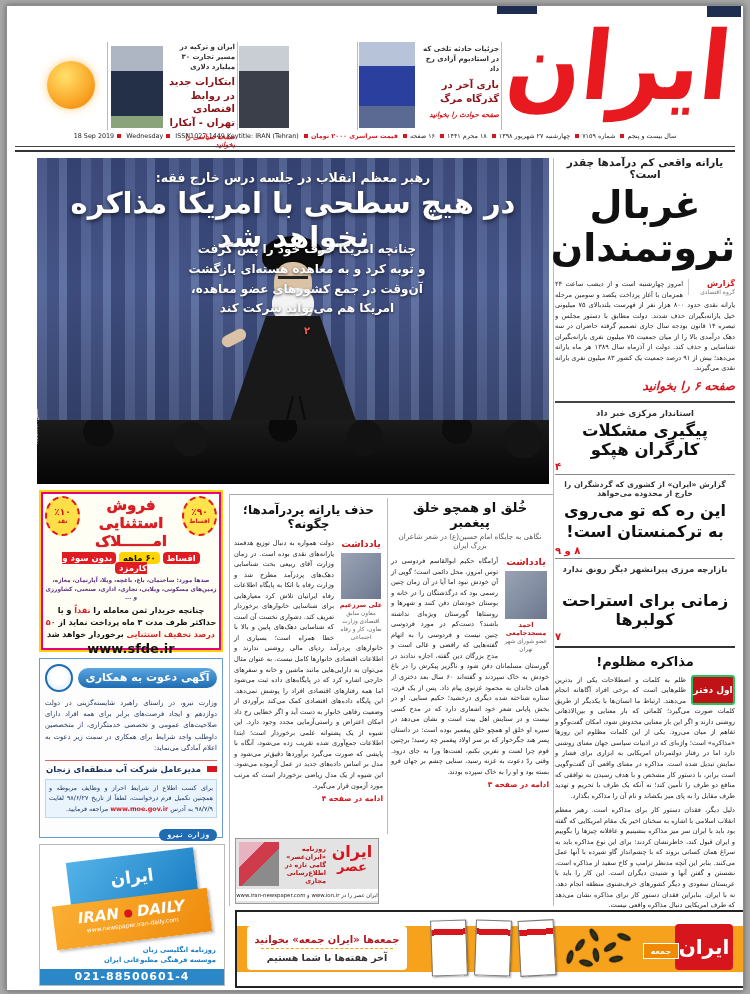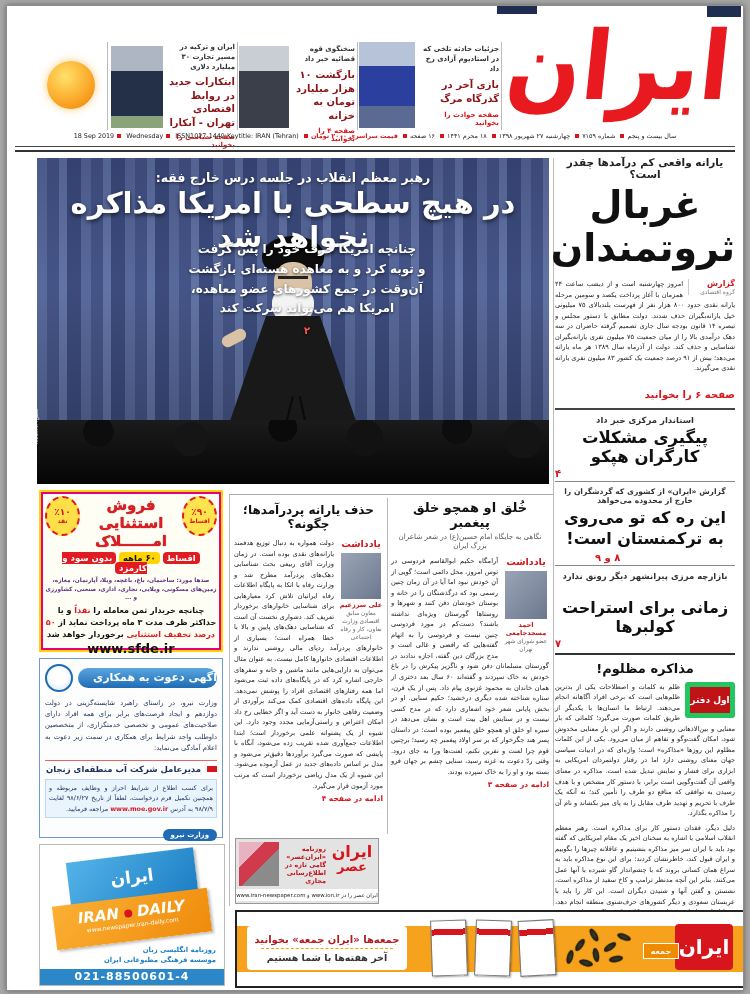--- a/index.html
+++ b/index.html
@@ -2,21 +2,21 @@
 <html lang="fa" dir="rtl"><head>
 <meta charset="utf-8">
 <style>
   html,body{margin:0;padding:0;background:#a8a8a8;font-family:"DejaVu Sans",sans-serif;}
   #page{position:relative;width:736px;height:984px;margin:5px auto;background:#fff;border:1px solid #8d8d8d;box-shadow:0 0 6px rgba(0,0,0,.4);overflow:hidden;direction:rtl;}
   .abs{position:absolute;}
   .vline{position:absolute;width:1px;background:#bbb;}
   .hline{position:absolute;height:1px;background:#999;}
   .kicker{font-size:7px;font-weight:bold;color:#333;line-height:1.45;}
   .boxhead{font-size:10px;font-weight:800;color:#8a1418;line-height:1.35;}
-  .redlabel{font-size:7px;font-weight:bold;color:#d6161c;}
+  .redlabel{font-size:7px;font-weight:bold;color:#d6161c;font-style:italic;}
   .pageref{font-size:10px;font-weight:bold;color:#d6161c;}
   .body-txt{font-size:6.6px;line-height:1.6;color:#222;text-align:justify;}
   .photo-ph{background:linear-gradient(135deg,#9aa4b5,#6d7890);}
   .sep-sq{display:inline-block;width:4px;height:4px;background:#d6161c;margin:0 3px;vertical-align:middle;}
   .curtain{background:repeating-linear-gradient(90deg,#5d6fa3 0 10px,#49598d 10px 22px,#677aad 22px 30px,#3f4f82 30px 44px);}
   .crowdband{background:
     radial-gradient(circle 16px at 12% 18%, #0d0d0d 95%, transparent 96%),
     radial-gradient(circle 18px at 30% 30%, #151515 95%, transparent 96%),
     radial-gradient(circle 15px at 48% 12%, #0a0a0a 95%, transparent 96%),
     radial-gradient(circle 19px at 64% 28%, #121212 95%, transparent 96%),
@@ -51,25 +51,20 @@
     <div class="abs photo-ph" style="left:0;top:0;width:56px;height:86px;background:linear-gradient(180deg,#b7c3d8 0 28%,#2b3f9e 28% 75%,#5a6a92 75%);"></div>
     <div class="abs" style="right:0;top:2px;width:80px;text-align:right;">
       <div class="kicker">جزئیات حادثه تلخی که در استادیوم آزادی رخ داد</div>
       <div class="boxhead" style="margin-top:4px;">بازی آخر در گذرگاه مرگ</div>
       <div class="redlabel" style="margin-top:6px;">صفحه حوادث را بخوانید</div>
     </div>
   </div>
 
   <div class="abs" style="left:232px;top:36px;width:116px;height:88px;">
     <div class="abs photo-ph" style="left:0;top:4px;width:50px;height:82px;background:linear-gradient(180deg,#c9cdd4 0 30%,#3a3f49 30%);"></div>
-    <div class="abs" style="right:0;top:2px;width:62px;text-align:right;">
-      <div class="kicker">سخنگوی قوه قضائیه خبر داد</div>
-      <div class="boxhead" style="margin-top:4px;">بازگشت ۱۰ هزار میلیارد تومان به خزانه</div>
-      <div class="redlabel" style="margin-top:5px;">صفحه ۴ را بخوانید</div>
-    </div>
   </div>
 
   <div class="abs" style="left:104px;top:36px;width:124px;height:88px;">
     <div class="abs photo-ph" style="left:0;top:4px;width:52px;height:82px;background:linear-gradient(180deg,#aeb6c4 0 30%,#233047 30% 85%,#8aa37b 85%);"></div>
     <div class="abs" style="right:0;top:0;width:68px;text-align:right;">
       <div class="kicker">ایران و ترکیه در مسیر تجارت ۳۰ میلیارد دلاری</div>
       <div class="boxhead" style="margin-top:3px;">ابتکارات جدید در روابط اقتصادی تهران - آنکارا</div>
       <div class="redlabel" style="margin-top:4px;">صفحه سیاسی را بخوانید</div>
     </div>
   </div>
@@ -131,45 +126,45 @@
       <div>غربال</div>
       <div>ثروتمندان</div>
     </div>
     <div style="margin-top:10px;overflow:hidden;">
       <div style="float:right;width:42px;border-left:1px solid #ccc;padding-left:4px;margin-left:5px;text-align:right;">
         <div style="font-size:8px;font-weight:800;color:#d6161c;">گزارش</div>
         <div style="font-size:6px;color:#777;">گروه اقتصادی</div>
       </div>
       <div class="body-txt">امروز چهارشنبه است و از دیشب ساعت ۲۴ همزمان با آغاز پرداخت یکصد و سومین مرحله یارانه نقدی حدود ۸۰۰ هزار نفر از فهرست بلندبالای ۷۵ میلیونی خیل یارانه‌بگیران حذف شدند. دولت مطابق با دستور مجلس و تبصره ۱۴ قانون بودجه سال جاری تصمیم گرفته حاضران در سه دهک درآمدی بالا را از میان جمعیت ۷۵ میلیون نفری یارانه‌بگیران شناسایی و حذف کند. دولت از آذرماه سال ۱۳۸۹ هر ماه یارانه می‌دهد؛ بیش از ۹۱ درصد جمعیت یک کشور ۸۳ میلیون نفری یارانه نقدی می‌گیرند.</div>
     </div>
-    <div class="redlabel" style="font-size:10px;margin-top:15px;">صفحه ۶ را بخوانید</div>
+    <div class="redlabel" style="font-size:12px;margin-top:5px;">صفحه ۶ را بخوانید</div>
 
     <div style="border-top:2px solid #444;margin-top:8px;"></div>
 
     <div style="text-align:center;font-size:8.5px;font-weight:bold;color:#333;margin-top:5px;">استاندار مرکزی خبر داد</div>
     <div class="col-title" style="font-size:16.5px;margin-top:3px;">پیگیری مشکلات کارگران هپکو</div>
     <div class="pageref" style="text-align:left;margin-top:2px;">۴</div>
     <div style="border-top:1px solid #888;margin-top:2px;"></div>
 
     <div style="text-align:center;font-size:7.6px;font-weight:bold;color:#333;margin-top:5px;">گزارش «ایران» از کشوری که گردشگران را خارج از محدوده می‌خواهد</div>
     <div class="col-title" style="font-size:16px;line-height:1.3;margin-top:3px;">
       <div>این ره که تو می‌روی</div>
       <div>به ترکمنستان است!</div>
     </div>
-    <div class="pageref" style="text-align:left;margin-top:2px;padding-left:40px;">۸ و ۹</div>
+    <div class="pageref" style="text-align:left;margin-top:2px;">۸ و ۹</div>
     <div style="border-top:1px solid #888;margin-top:2px;"></div>
 
     <div style="text-align:center;font-size:8.5px;font-weight:bold;color:#333;margin-top:5px;">بازارچه مرزی پیرانشهر دیگر رونق ندارد</div>
     <div class="col-title" style="font-size:16px;margin-top:17px;text-align:center;">زمانی برای استراحت کولبرها</div>
     <div class="pageref" style="text-align:left;margin-top:2px;">۷</div>
     <div style="border-top:2px solid #333;margin-top:4px;"></div>
 
     <div class="col-title" style="font-size:13px;margin-top:6px;">مذاکره مظلوم!</div>
     <div style="margin-top:6px;position:relative;">
-      <div style="float:right;width:40px;height:26px;background:#c01318;color:#fff;border:5px solid #22c55e;border-radius:3px;margin-left:5px;display:flex;align-items:center;justify-content:center;font-size:9px;font-weight:800;">اول دفتر</div>
+      <div style="float:right;width:40px;height:26px;background:#c01318;color:#fff;border:2px solid #22c55e;border-radius:3px;margin-left:5px;display:flex;align-items:center;justify-content:center;font-size:9px;font-weight:800;">اول دفتر</div>
       <div class="body-txt">ظلم به کلمات و اصطلاحات یکی از بدترین ظلم‌هایی است که برخی افراد آگاهانه انجام می‌دهند. ارتباط ما انسان‌ها با یکدیگر از طریق کلمات صورت می‌گیرد؛ کلماتی که بار معنایی و بین‌الاذهانی روشنی دارند و اگر این بار معنایی مخدوش شود، امکان گفت‌وگو و تفاهم از میان می‌رود. یکی از این کلمات مظلوم این روزها «مذاکره» است؛ واژه‌ای که در ادبیات سیاسی جهان معنای روشنی دارد اما در رفتار دولتمردان امریکایی به ابزاری برای فشار و نمایش تبدیل شده است. مذاکره در معنای واقعی آن گفت‌وگویی است برابر، با دستور کار مشخص و با هدف رسیدن به توافقی که منافع دو طرف را تأمین کند؛ نه آنکه یک طرف با تحریم و تهدید طرف مقابل را به پای میز بکشاند و نام آن را مذاکره بگذارد.</div>
       <div class="body-txt" style="margin-top:4px;">دلیل دیگر، فقدان دستور کار برای مذاکره است. رهبر معظم انقلاب اسلامی با اشاره به سخنان اخیر یک مقام امریکایی که گفته بود باید با ایران سر میز مذاکره بنشینیم و عاقلانه چیزها را بگوییم و ایران قبول کند، خاطرنشان کردند: برای این نوع مذاکره باید به سراغ همان کسانی بروند که با چشم‌انداز گاو شیرده با آنها عمل می‌کنند. بنابر این آنچه مدنظر ترامپ و کاخ سفید از مذاکره است، نشستن و گفتن آنها و شنیدن دیگران است. این کار را باید با عربستان سعودی و دیگر کشورهای حرف‌شنوی منطقه انجام دهد، نه با ایران. بنابراین فقدان دستور کار برای مذاکره نشان می‌دهد که طرف امریکایی دنبال مذاکره واقعی نیست.</div>
       <div class="more" style="margin-top:3px;">ادامه در صفحه ۳</div>
     </div>
   </div>
 
   <div class="hline" style="left:222px;top:488px;width:324px;background:#aaa;"></div>
   <div class="vline" style="left:380px;top:492px;height:336px;"></div>
   <div class="vline" style="left:222px;top:488px;height:412px;"></div>
 
@@ -245,33 +240,33 @@
     <div style="text-align:center;font-size:13px;font-weight:900;color:#111;direction:ltr;">www.sfde.ir</div>
     <div style="border-top:1px dashed #e6007e;margin-top:2px;padding-top:1px;display:flex;justify-content:center;gap:6px;align-items:center;">
       <span style="color:#111;font-size:9px;">➘➘➘</span>
       <span style="font-size:8.5px;font-weight:900;color:#111;">مراجعه به صفحه ۱۳</span>
       <span style="color:#e01b22;font-size:9px;">➘➘➘</span>
     </div>
   </div>
 
   <div class="abs" style="left:32px;top:652px;width:184px;height:180px;border:1px solid #6b9bd2;background:#fdfdfd;padding:5px;box-sizing:border-box;">
     <div style="display:flex;align-items:center;gap:5px;">
-      <div style="flex:1;height:20px;background:linear-gradient(180deg,#5aa6e0,#1f6cb4);border-radius:10px;color:#fff;font-size:11px;font-weight:800;line-height:20px;">آگهی دعوت به همکاری</div>
+      <div style="flex:1;height:20px;background:linear-gradient(180deg,#5aa6e0,#1f6cb4);border-radius:10px;color:#fff;font-size:11px;font-weight:800;text-align:center;line-height:20px;">آگهی دعوت به همکاری</div>
       <div style="width:24px;height:24px;border-radius:50%;border:2px solid #1f6cb4;background:radial-gradient(circle at 50% 45%,#fff 40%,#cfe4f6);"></div>
     </div>
     <div style="font-size:6.8px;color:#1a2e57;text-align:justify;line-height:1.65;margin-top:6px;">وزارت نیرو، در راستای راهبرد شایسته‌گزینی در دولت دوازدهم و ایجاد فرصت‌های برابر برای همه افراد دارای صلاحیت‌های عمومی و تخصصی خدمتگزاری، از متخصصین داوطلب واجد شرایط برای همکاری در سمت زیر دعوت به اعلام آمادگی می‌نماید:</div>
     <div style="margin-top:6px;border-top:1px solid #d66;padding-top:3px;font-size:8.5px;font-weight:800;color:#16325c;">
       <span style="display:inline-block;width:10px;height:6px;background:#d6161c;margin-left:3px;"></span>
       <span>مدیرعامل شرکت آب منطقه‌ای زنجان</span>
     </div>
     <div style="background:#eaf4fc;border:1px solid #bcd7ee;margin-top:5px;padding:3px;font-size:6.4px;color:#16325c;line-height:1.6;text-align:justify;">
       <span>برای کسب اطلاع از شرایط احراز و وظایف مربوطه و همچنین تکمیل فرم درخواست، لطفاً از تاریخ ۹۸/۶/۲۷ لغایت ۹۸/۷/۹ به آدرس </span><span style="color:#d6161c;font-weight:bold;direction:ltr;unicode-bidi:embed;">www.moe.gov.ir</span><span> مراجعه فرمایید.</span>
     </div>
     <div style="margin-top:4px;">
-      <span style="background:#1f6cb4;color:#fff;font-size:7px;font-weight:bold;border-radius:8px;padding:2px 8px;">وزارت نیرو</span>
+      <span style="background:#1f6cb4;color:#fff;font-size:7px;font-weight:bold;border-radius:8px;padding:2px 8px;font-family:Liberation Mono, monospace;">وزارت نیرو</span>
     </div>
   </div>
 
   <div class="abs" style="left:32px;top:838px;width:184px;height:140px;border:1px solid #bbb;background:#fff;overflow:hidden;">
     <div class="abs" style="left:28px;top:10px;width:128px;height:44px;background:linear-gradient(135deg,#54b3e8,#1c7fc4);transform:rotate(-7deg);display:flex;align-items:center;justify-content:center;box-shadow:2px 2px 3px rgba(0,0,0,.25);">
       <span style="color:#fff;font-weight:900;font-size:17px;">ایران</span>
     </div>
     <div class="abs" style="left:14px;top:52px;width:156px;height:44px;background:linear-gradient(135deg,#fbb034,#ef8b0c);transform:rotate(-7deg);text-align:center;box-shadow:2px 2px 3px rgba(0,0,0,.25);direction:ltr;">
       <div style="color:#fff;font-weight:900;font-style:italic;font-size:15px;margin-top:6px;">
         <span>IRAN</span>

